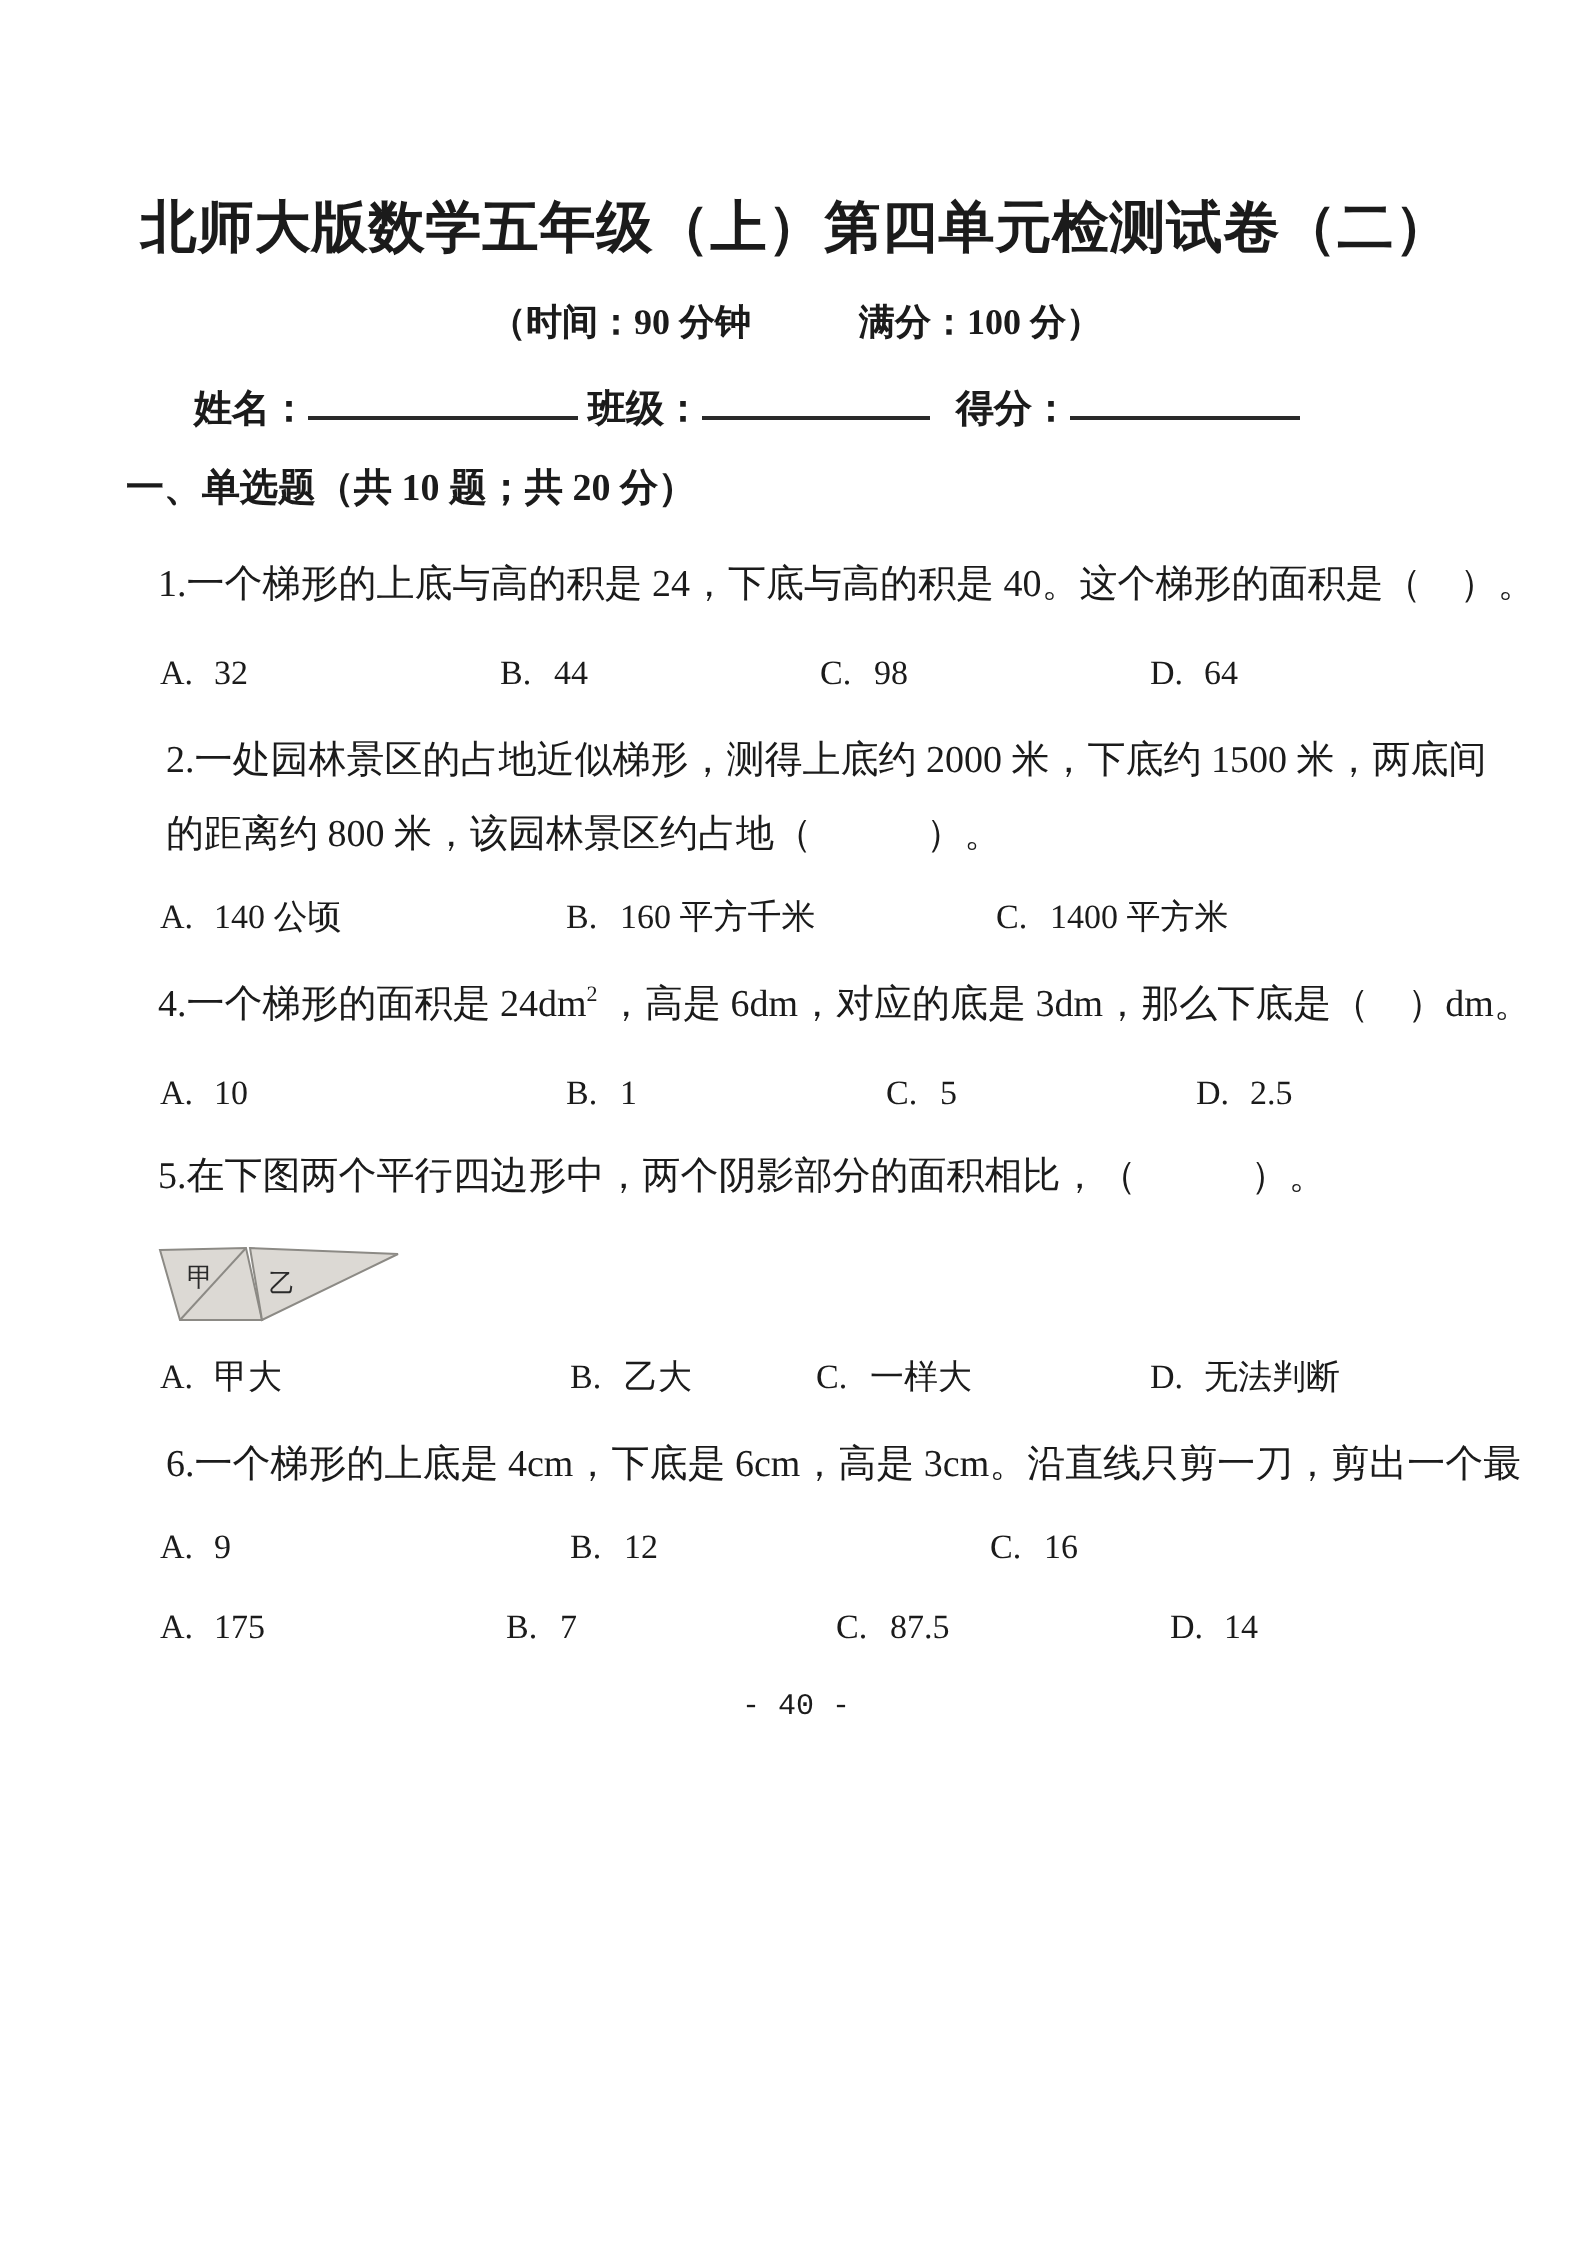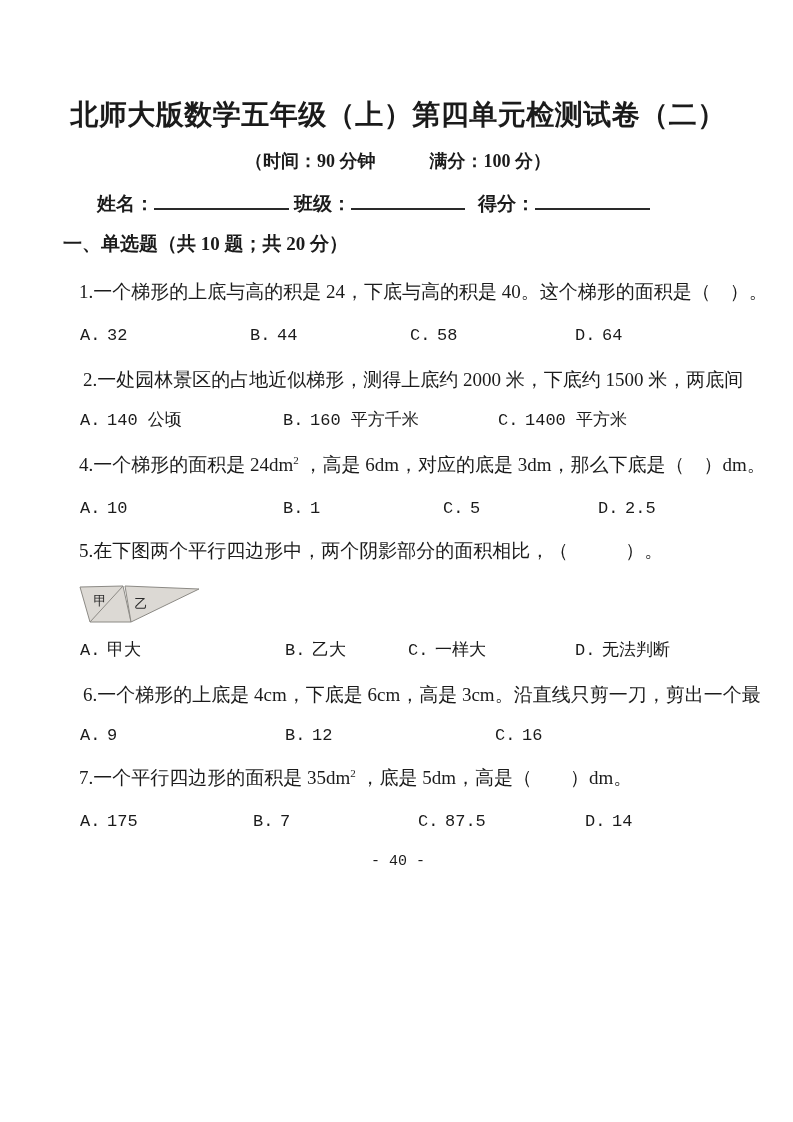--- a/index.html
+++ b/index.html
@@ -44,21 +44,21 @@
     font-size:19px;line-height:30px;margin:16px;white-space:nowrap;
   }
   .q-line{
     font-size:19px;line-height:37px;white-space:nowrap;margin-left:20px;
   }
   .mt20{margin-top:20px;} .mt16{margin-top:16px;} .mt14{margin-top:14px;}
   .mt12{margin-top:12px;} .mt10{margin-top:10px;} .mt6{margin-top:6px;}
   sup.q-sup{font-size:11px;line-height:0;vertical-align:super;}
   .opts{
     position:relative;height:26px;
-    font-family:Liberation Mono, monospace;
+    font-family:Liberation Serif, serif;
     font-size:17px;line-height:26px;white-space:nowrap;
   }
   .opt{position:absolute;top:0;}
   .opt-label{display:inline-block;min-width:27px;}
   .figure-wrap{margin:0 0 0 15px;height:50px;}
   .figure-wrap svg{display:block;}
   .fig-label{
     font-family:"Liberation Serif", serif;
     font-size:13px;fill:#2a2a2a;
   }
@@ -82,27 +82,28 @@
     <span>姓名：</span><span class="blank name"></span><span>班级：</span><span class="blank cls"></span><span>得分：</span><span class="blank score"></span>
   </div>
 
   <div class="section-heading">一、单选题（共 10 题；共 20 分）</div>
 
   <div>
     <div class="q-text mt20">1.一个梯形的上底与高的积是 24，下底与高的积是 40。这个梯形的面积是（　）。</div>
     <div class="opts mt16">
       <span class="opt" style="left:17px"><span class="opt-label">A.</span><span>32</span></span>
       <span class="opt" style="left:187px"><span class="opt-label">B.</span><span>44</span></span>
-      <span class="opt" style="left:347px"><span class="opt-label">C.</span><span>58</span></span>
+      <span class="opt" style="left:347px"><span class="opt-label">C.</span><span>98</span></span>
       <span class="opt" style="left:512px"><span class="opt-label">D.</span><span>64</span></span>
     </div>
   </div>
 
   <div>
     <div class="q-line mt12">2.一处园林景区的占地近似梯形，测得上底约 2000 米，下底约 1500 米，两底间</div>
+    <div class="q-line">的距离约 800 米，该园林景区约占地（　　　）。</div>
     <div class="opts mt10">
       <span class="opt" style="left:17px"><span class="opt-label">A.</span><span>140 公顷</span></span>
       <span class="opt" style="left:220px"><span class="opt-label">B.</span><span>160 平方千米</span></span>
       <span class="opt" style="left:435px"><span class="opt-label">C.</span><span>1400 平方米</span></span>
     </div>
   </div>
 
 
   <div>
     <div class="q-text mt16"><span>4.一个梯形的面积是 24dm</span><sup class="q-sup">2</sup><span> ，高是 6dm，对应的底是 3dm，那么下底是（　）dm。</span></div>
@@ -136,21 +137,20 @@
   <div>
     <div class="q-line mt12">6.一个梯形的上底是 4cm，下底是 6cm，高是 3cm。沿直线只剪一刀，剪出一个最</div>
     <div class="opts mt10">
       <span class="opt" style="left:17px"><span class="opt-label">A.</span><span>9</span></span>
       <span class="opt" style="left:222px"><span class="opt-label">B.</span><span>12</span></span>
       <span class="opt" style="left:432px"><span class="opt-label">C.</span><span>16</span></span>
     </div>
   </div>
 
   <div>
-    <div class="q-text mt14"><span>7.一个平行四边形的面积是 35dm</span><sup class="q-sup">2</sup><span> ，底是 5dm，高是（　　）dm。</span></div>
     <div class="opts mt14">
       <span class="opt" style="left:17px"><span class="opt-label">A.</span><span>175</span></span>
       <span class="opt" style="left:190px"><span class="opt-label">B.</span><span>7</span></span>
       <span class="opt" style="left:355px"><span class="opt-label">C.</span><span>87.5</span></span>
       <span class="opt" style="left:522px"><span class="opt-label">D.</span><span>14</span></span>
     </div>
   </div>
 
   <div class="footer">- 40 -</div>
 

